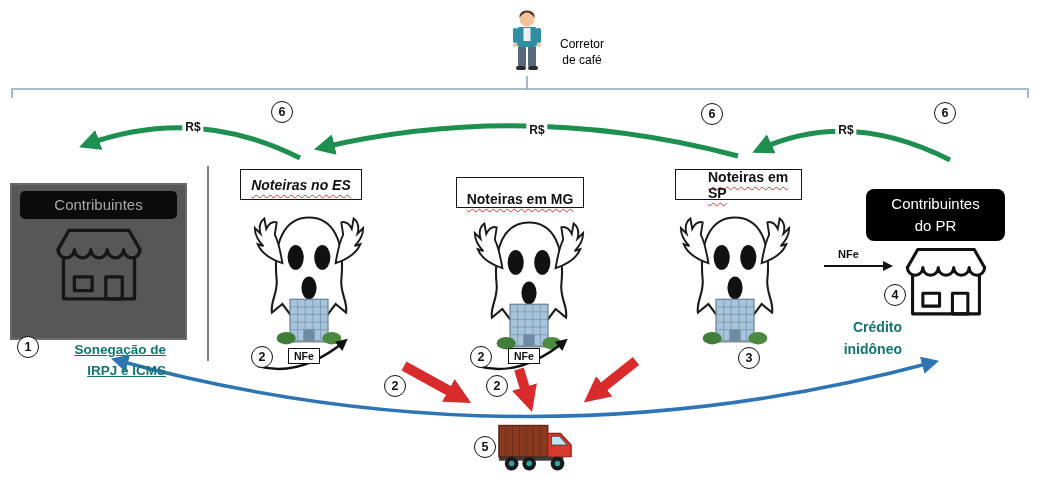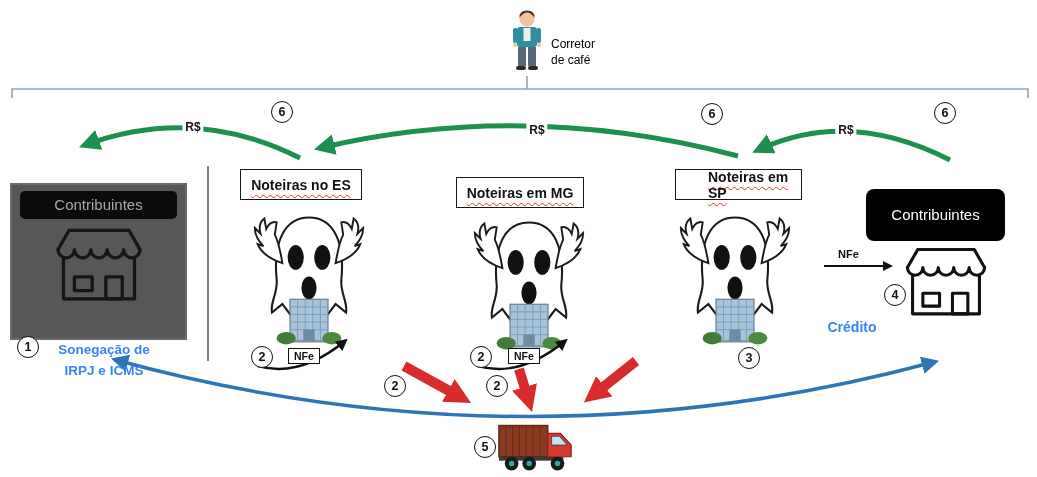--- a/index.html
+++ b/index.html
@@ -23,34 +23,34 @@
   .wavy { text-decoration:underline; text-decoration-style:wavy; text-decoration-color:#e03131; text-decoration-thickness:1px; text-underline-offset:4px; }
   .money-lbl {
     position:absolute; z-index:8; background:#fff; font-weight:700; font-size:12px;
     padding:0 3px; color:#111; transform:translate(-50%,-50%);
   }
   .nfe-chip {
     position:absolute; z-index:8; background:#fff; border:1.2px solid #111;
     font-weight:700; font-size:10.5px; padding:1px 5px; color:#111;
   }
   .nfe-plain { position:absolute; z-index:8; font-weight:700; font-size:11px; color:#111; }
-  .red-note { position:absolute; z-index:8; color:#3b82f6; font-weight:600; text-align:center; font-size:13.5px; line-height:1.55; }
+  .red-note { position:absolute; z-index:8; color:#0f766e; font-weight:600; text-align:right; font-size:13.5px; line-height:1.55; }
   .dark-box {
     position:absolute; z-index:1; background:#575757; border:2px solid #6b6b6b;
   }
   .dark-box-label {
     margin:6px 8px 0 8px; background:#0b0b0b; border-radius:5px; color:#a8a8a8;
     font-size:15px; text-align:center; line-height:1.32; padding:4px 2px;
   }
   .pr-box {
     position:absolute; z-index:1; background:#000; border-radius:8px; color:#fff;
     font-size:15px; font-weight:500; text-align:center; line-height:1.45;
     display:flex; flex-direction:column; justify-content:center;
   }
-  .broker-label { position:absolute; z-index:8; font-size:12px; color:#000; text-align:left; line-height:1.3; }
+  .broker-label { position:absolute; z-index:8; font-size:12px; color:#000; text-align:center; line-height:1.3; }
   .center-store { display:flex; justify-content:center; margin-top:6px; }
 </style>
 </head>
 <body>
 
 <div class="canvas">
 
   <div class="abs shape" style="left:506px;top:6px;width:42px;height:70px;background:#fff;">
     <svg width="42" height="70" viewBox="0 0 42 70">
       <circle cx="21" cy="13" r="7.5" fill="#f3c39c"></circle>
@@ -76,24 +76,24 @@
       <svg width="96" height="82" viewBox="0 0 70 60" fill="none" stroke="#161616" stroke-width="2.4" stroke-linejoin="round" stroke-linecap="round">
         <path d="M13 4 H57 M13 4 L5 18 M57 4 L65 18"></path>
         <path d="M5 18 a6 6 0 0 0 12 0 a6 6 0 0 0 12 0 a6 6 0 0 0 12 0 a6 6 0 0 0 12 0 a6 6 0 0 0 12 0"></path>
         <path d="M9 24 V54 H61 V24"></path>
         <rect x="40" y="38" width="12" height="16"></rect>
         <rect x="17" y="38" width="13" height="10"></rect>
       </svg>
     </div>
   </div>
 
-  <div class="noteiras-box" style="left:240px;top:169px;width:122px;height:31px;">
+  <div class="noteiras-box" style="left:240px;top:169px;width:122px;height:31px;font-style:italic;">
     <span class="wavy">Noteiras no ES</span>
   </div>
-  <div class="noteiras-box" style="left:456px;top:177px;width:128px;height:31px;">
+  <div class="noteiras-box" style="left:456px;top:177px;width:128px;height:31px;align-items:flex-end;">
     <span class="wavy">Noteiras em MG</span>
   </div>
   <div class="noteiras-box" style="left:675px;top:169px;width:127px;height:31px;padding-left:32px;">
     <span class="wavy">Noteiras em SP</span>
   </div>
 
   <div class="abs shape" style="left:233px;top:204px;">
     <svg width="152" height="143" viewBox="0 0 160 150">
       <path d="M80 14 C54 14 42 40 46 80 C47 94 39 103 41 114 L52 105 L61 117 L71 108 L80 119 L89 108 L99 117 L108 105 L119 114 C121 103 113 94 114 80 C118 40 106 14 80 14 Z" fill="#fff" stroke="#1a1a1a" stroke-width="2.2"></path>
       <path d="M52 62 C40 58 30 52 26 42 L32 44 C26 38 23 31 23 25 L29 31 C27 24 29 18 33 15 L35 26 C38 20 42 18 46 19 L44 32 C48 40 50 50 52 62 Z" fill="#fff" stroke="#1a1a1a" stroke-width="2"></path>
@@ -145,20 +145,21 @@
         <path d="M60 108 h40 M60 116 h40 M60 124 h40 M60 132 h40 M68 100 v44 M76 100 v44 M84 100 v44 M92 100 v44" stroke="#7b9cb5" stroke-width="1"></path>
         <rect x="74" y="132" width="12" height="12" fill="#6d8ba3"></rect>
         <ellipse cx="56" cy="141" rx="10" ry="6.5" fill="#3f7d38"></ellipse>
         <ellipse cx="104" cy="141" rx="10" ry="6.5" fill="#4b8a3f"></ellipse>
       </g>
     </svg>
   </div>
 
   <div class="pr-box" style="left:866px;top:189px;width:139px;height:52px;">
     <div>Contribuintes</div>
+    <div>do PR</div>
   </div>
 
   <div class="abs shape" style="left:901px;top:244px;">
     <svg width="90" height="78" viewBox="0 0 70 60" fill="none" stroke="#111" stroke-width="2.4" stroke-linejoin="round" stroke-linecap="round">
       <path d="M13 4 H57 M13 4 L5 18 M57 4 L65 18"></path>
       <path d="M5 18 a6 6 0 0 0 12 0 a6 6 0 0 0 12 0 a6 6 0 0 0 12 0 a6 6 0 0 0 12 0 a6 6 0 0 0 12 0"></path>
       <path d="M9 24 V54 H61 V24"></path>
       <rect x="40" y="38" width="12" height="16"></rect>
       <rect x="17" y="38" width="13" height="10"></rect>
     </svg>
@@ -227,35 +228,36 @@
 
   <span class="money-lbl" style="left:193px;top:127px;">R$</span>
   <span class="money-lbl" style="left:537px;top:130px;">R$</span>
   <span class="money-lbl" style="left:846px;top:130px;">R$</span>
 
   <div class="badge" style="left:271px;top:101px;">6</div>
   <div class="badge" style="left:701px;top:103px;">6</div>
   <div class="badge" style="left:934px;top:102px;">6</div>
 
   <div class="badge" style="left:17px;top:336px;">1</div>
-  <div class="red-note" style="left:42px;top:340px;width:124px;">
+  <div class="red-note" style="left:42px;top:340px;width:124px;text-decoration:underline;">
     <div>Sonegação de</div>
     <div>IRPJ e ICMS</div>
   </div>
 
   <div class="badge" style="left:251px;top:346px;">2</div>
   <span class="nfe-chip" style="left:288px;top:348px;">NFe</span>
   <div class="badge" style="left:470px;top:346px;">2</div>
   <span class="nfe-chip" style="left:508px;top:348px;">NFe</span>
 
   <div class="badge" style="left:738px;top:347px;">3</div>
 
   <span class="nfe-plain" style="left:838px;top:248px;">NFe</span>
   <div class="badge" style="left:884px;top:284px;">4</div>
   <div class="red-note" style="left:802px;top:316px;width:100px;font-size:14px;line-height:1.6;">
     <div>Crédito</div>
+    <div>inidôneo</div>
   </div>
 
   <div class="badge" style="left:384px;top:375px;">2</div>
   <div class="badge" style="left:486px;top:375px;">2</div>
   <div class="badge" style="left:474px;top:436px;">5</div>
 
 </div>
 
 </body></html>

